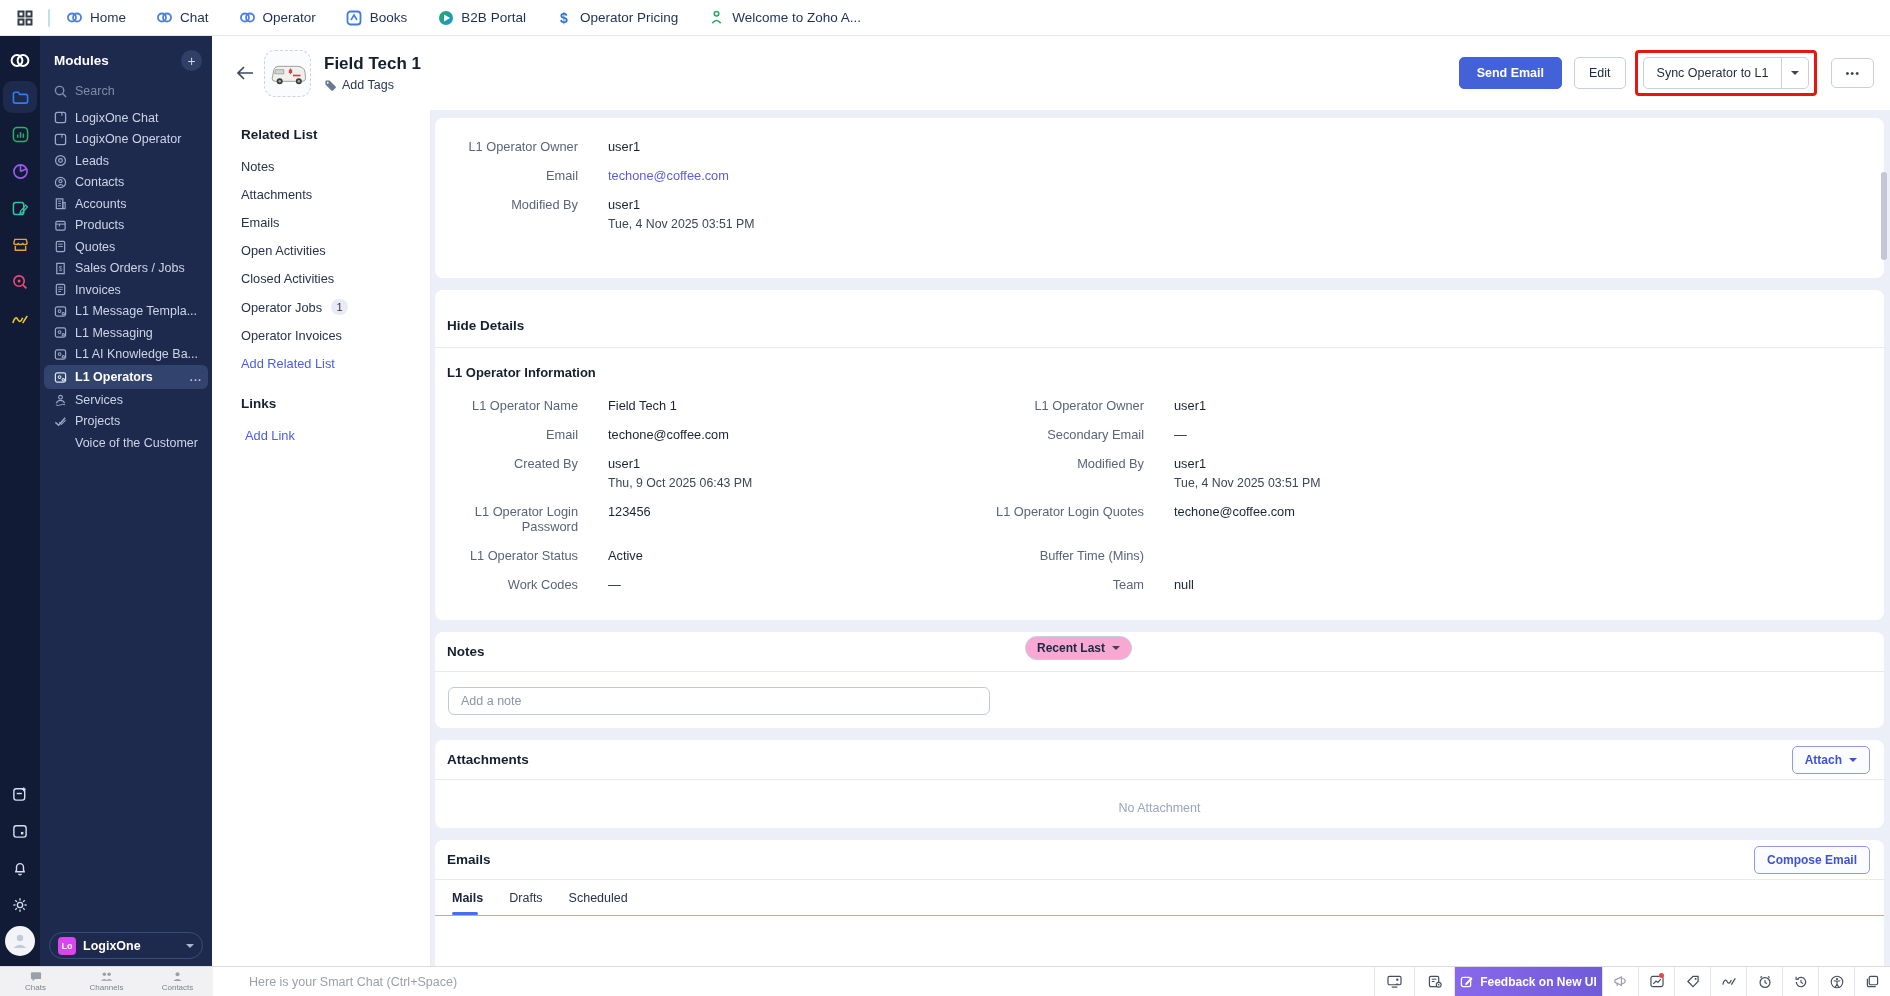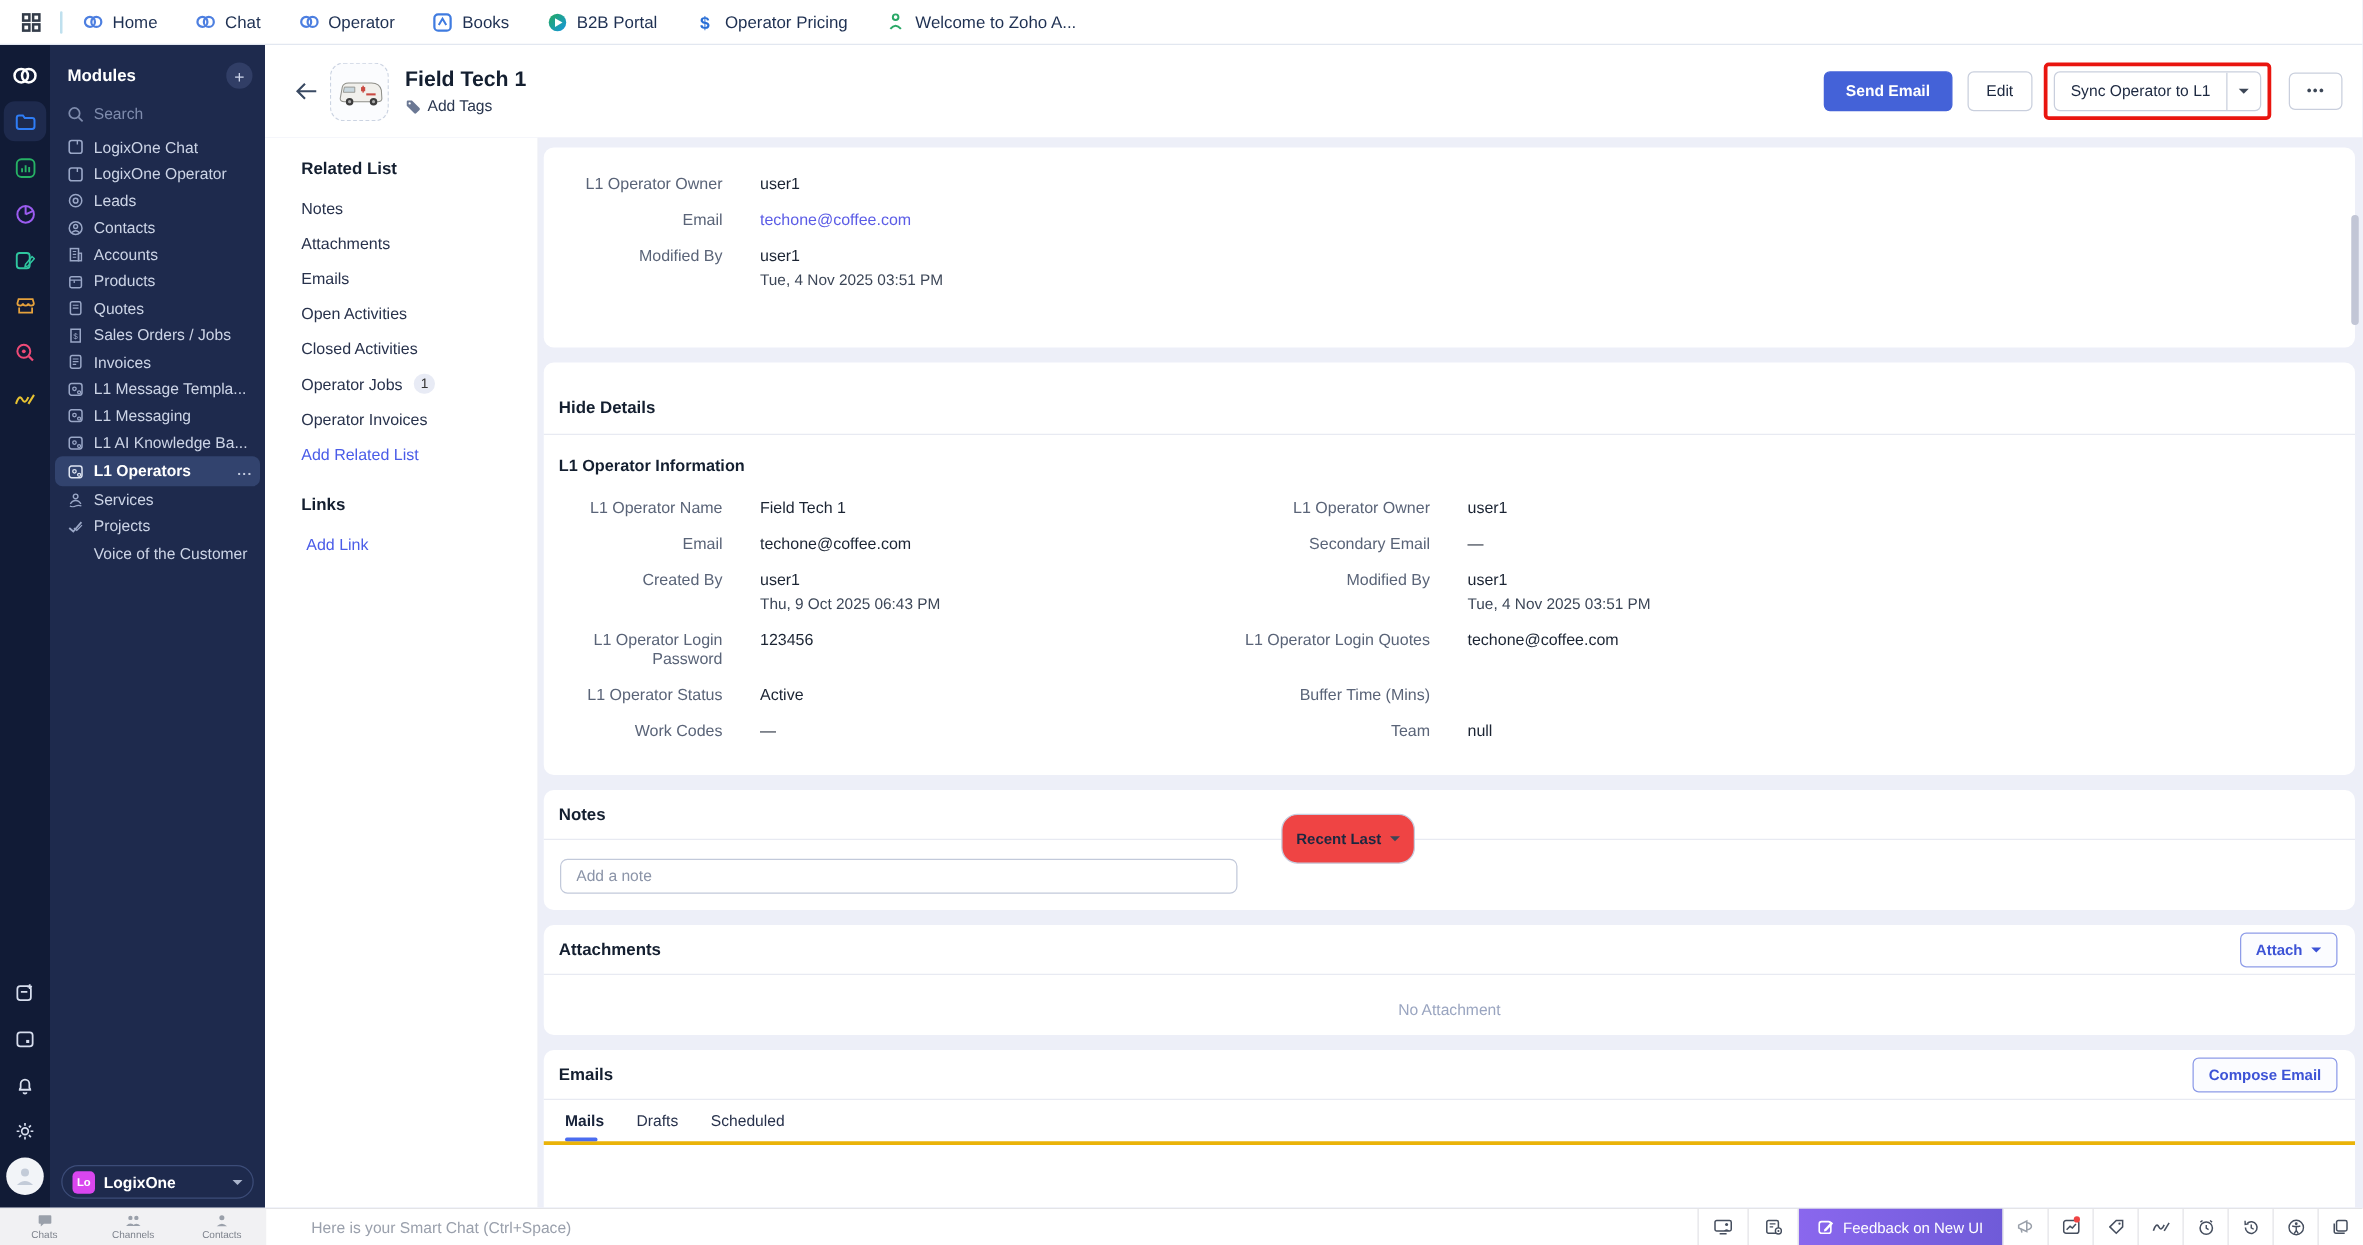--- a/index.html
+++ b/index.html
@@ -98,49 +98,49 @@
   .hr{height:1px;background:#e8eaf2;margin:14px -24px 0 -12px}
   .section-title{font-size:13px;font-weight:bold;color:#141f30;margin:17px 0 18px}
   .dgrid{display:grid;grid-template-columns:131px 251px 255px 1fr;column-gap:30px;row-gap:14px}
   .dlabel{text-align:right;font-size:12.8px;color:#5a6478}
   .dval{font-size:12.8px;color:#1b2433}
 
   
   .card-notes{height:96px;position:relative}
   .card-head{height:40px;display:flex;align-items:center;padding:0 16px 0 12px;border-bottom:1px solid #e8eaf2;position:relative}
   .card-title{font-size:13.5px;font-weight:bold;color:#141f30}
-  .sort-btn{position:absolute;left:590px;top:19px;height:40px;border:1px solid #c6cdde;border-radius:13px;background:#ef4444;display:flex;align-items:center;gap:7px;padding:0 11px;font-size:12px;font-weight:bold;color:#1c2840;cursor:pointer}
+  .sort-btn{position:absolute;left:590px;top:4px;height:24px;border:1px solid #c6cdde;border-radius:13px;background:#f9a8d4;display:flex;align-items:center;gap:7px;padding:0 11px;font-size:12px;font-weight:bold;color:#1c2840;cursor:pointer}
   .note-input{margin:15px 0 0 13px;width:542px;height:28px;border:1px solid #c2c9da;border-radius:6px;padding:0 12px;font-size:12.5px;color:#333;font-family:"Liberation Sans",sans-serif;outline:none}
   .note-input::placeholder{color:#8b94a8}
 
   
   .card-attach{height:88px}
   .btn-outline{background:#fbfcff;border:1px solid #8d9be8;color:#3d53d6;border-radius:5px;font-size:12px;font-weight:bold;padding:6px 12px;display:flex;align-items:center;gap:7px;cursor:pointer}
   .head-right{position:absolute;right:14px;top:6px}
   .empty-text{text-align:center;font-size:12.5px;color:#9aa5c0;margin-top:21px}
   .card-emails{height:150px}
-  .etabs{display:flex;gap:26px;padding:0 0 0 17px;height:36px;align-items:center;border-bottom:3px solid #eab308}
+  .etabs{display:flex;gap:26px;padding:0 0 0 17px;height:36px;align-items:center;border-bottom:1px solid #eab308}
   .etab{font-size:12.5px;color:#28324c;cursor:pointer;position:relative;height:100%;display:flex;align-items:center}
   .etab.active{font-weight:bold;color:#18233a}
   .etab.active::after{content:"";position:absolute;left:0;bottom:0;width:26px;height:3px;background:#4a6cf0;border-radius:2px}
 
   .scroll-thumb{position:absolute;right:3px;top:62px;width:6px;height:88px;background:#c2c6d6;border-radius:3px}
 
   
   .bottombar{position:fixed;left:0;right:0;bottom:0;height:30px;background:#fff;border-top:1px solid #dcdcdf;display:flex;z-index:7}
   .bb-left{width:213px;background:#f1f1f3;display:flex;flex-shrink:0}
   .bb-stack{width:71px;display:flex;flex-direction:column;align-items:center;justify-content:center;color:#8b8f98;cursor:pointer}
   .bb-stack .lbl{font-size:8px;color:#7d828c;margin-top:1px}
   .bb-chat{flex:1;display:flex;align-items:center;padding-left:36px}
   .bb-chat input{border:none;outline:none;font-size:12.5px;width:420px;color:#444;font-family:"Liberation Sans",sans-serif}
   .bb-chat input::placeholder{color:#9aa0ac}
   .bb-icons{display:flex;flex-shrink:0}
   .bcell{width:40px;border-left:1px solid #e4e4e8;display:flex;align-items:center;justify-content:center;color:#454e5e;cursor:pointer;position:relative}
   .bcell.w36{width:36px}
-  .bb-feedback{width:164px;border-left:1px solid #e4e4e8;background:linear-gradient(90deg,#8a67ee,#6f5bd8);color:#fff;font-size:12px;font-weight:normal;display:flex;align-items:center;justify-content:center;gap:7px;cursor:pointer}
+  .bb-feedback{width:148px;border-left:1px solid #e4e4e8;background:linear-gradient(90deg,#8a67ee,#6f5bd8);color:#fff;font-size:12px;font-weight:bold;display:flex;align-items:center;justify-content:center;gap:7px;cursor:pointer}
   .reddot{position:absolute;top:6px;right:10px;width:5px;height:5px;border-radius:50%;background:#ef4444}
 </style>
 </head>
 <body>
 
 <header class="topbar">
   <div class="apps-btn">
     <svg width="16" height="16" viewBox="0 0 16 16">
         <g fill="none" stroke="#333c49" stroke-width="2">
           <rect x="1.5" y="1.5" width="5" height="5"></rect>

